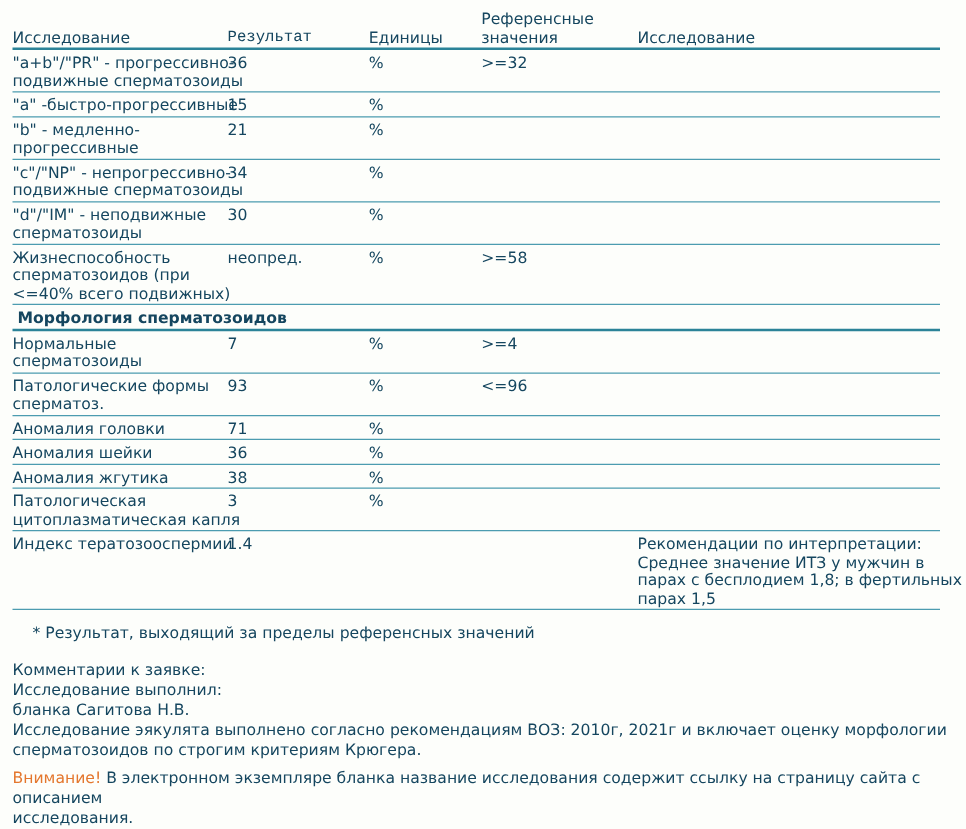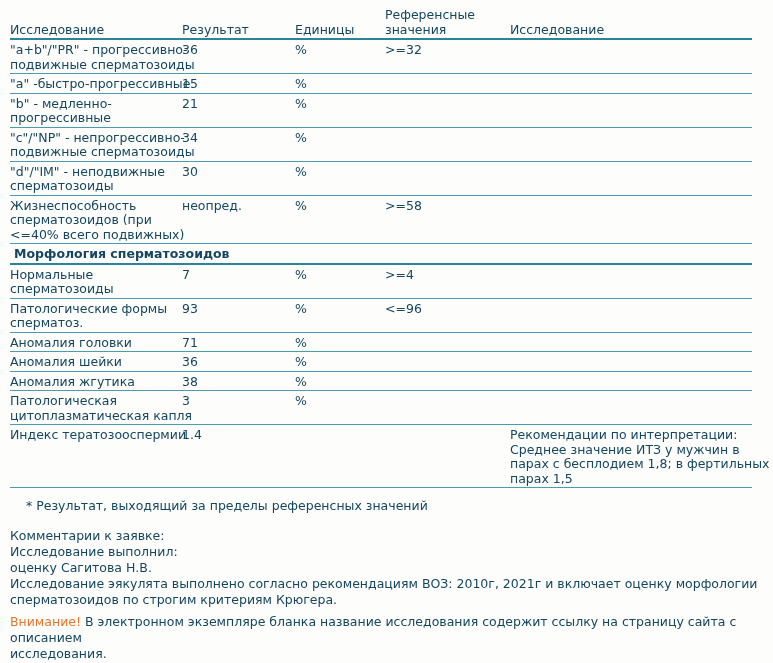--- a/index.html
+++ b/index.html
@@ -20,21 +20,21 @@
     color:var(--text);
   }
   .report{padding:5px 11px 0 10px;}
   .rtable{width:742px;}
   .trow{display:flex;border-bottom:1px solid var(--line);padding:3px 0 1px;}
   .trow.thead{border-bottom:2px solid var(--line-strong);align-items:flex-end;}
   .trow.section-row{border-bottom:2px solid var(--line-strong);}
   .cell{white-space:pre;line-height:14.5px;flex-shrink:0;overflow:visible;}
   .cell-study{width:172px;}
   .cell-result{width:113px;font-weight:normal;}
-  .thead .cell-result{font-weight:normal;}
+  .thead .cell-result{font-weight:normal;font-family:Liberation Mono, monospace;}
   .cell-units{width:90px;}
   .cell-ref{width:125px;}
   .cell-comment{width:242px;}
   .cell-section{font-weight:bold;padding-left:4px;}
   .footnote{margin:10px 0 0 16px;line-height:16px;}
   .comments{margin-top:14px;}
   .comments p{margin:0;line-height:16px;white-space:pre-line;}
   .notice{margin:6px 0 0 0;line-height:16px;}
   .notice .warn{color:var(--orange);}
   .notice .ntext{white-space:pre-line;}
@@ -161,21 +161,21 @@
 парах 1,5</div>
         </div>
       </div>
   </div>
 
   <p class="footnote">* Результат, выходящий за пределы референсных значений</p>
 
   <div class="comments" id="comments-container">
       <p>Комментарии к заявке:</p>
       <p>Исследование выполнил:</p>
-      <p>оценку Сагитова Н.В.</p>
+      <p>бланка Сагитова Н.В.</p>
       <p>Исследование эякулята выполнено согласно рекомендациям ВОЗ: 2010г, 2021г и включает оценку морфологии
 сперматозоидов по строгим критериям Крюгера.</p>
     </div>
 
   <p class="notice">
     <span class="warn">Внимание!</span><span class="ntext"> В электронном экземпляре бланка название исследования содержит ссылку на страницу сайта с описанием
 исследования. </span>
   </p>
 
 </div>

